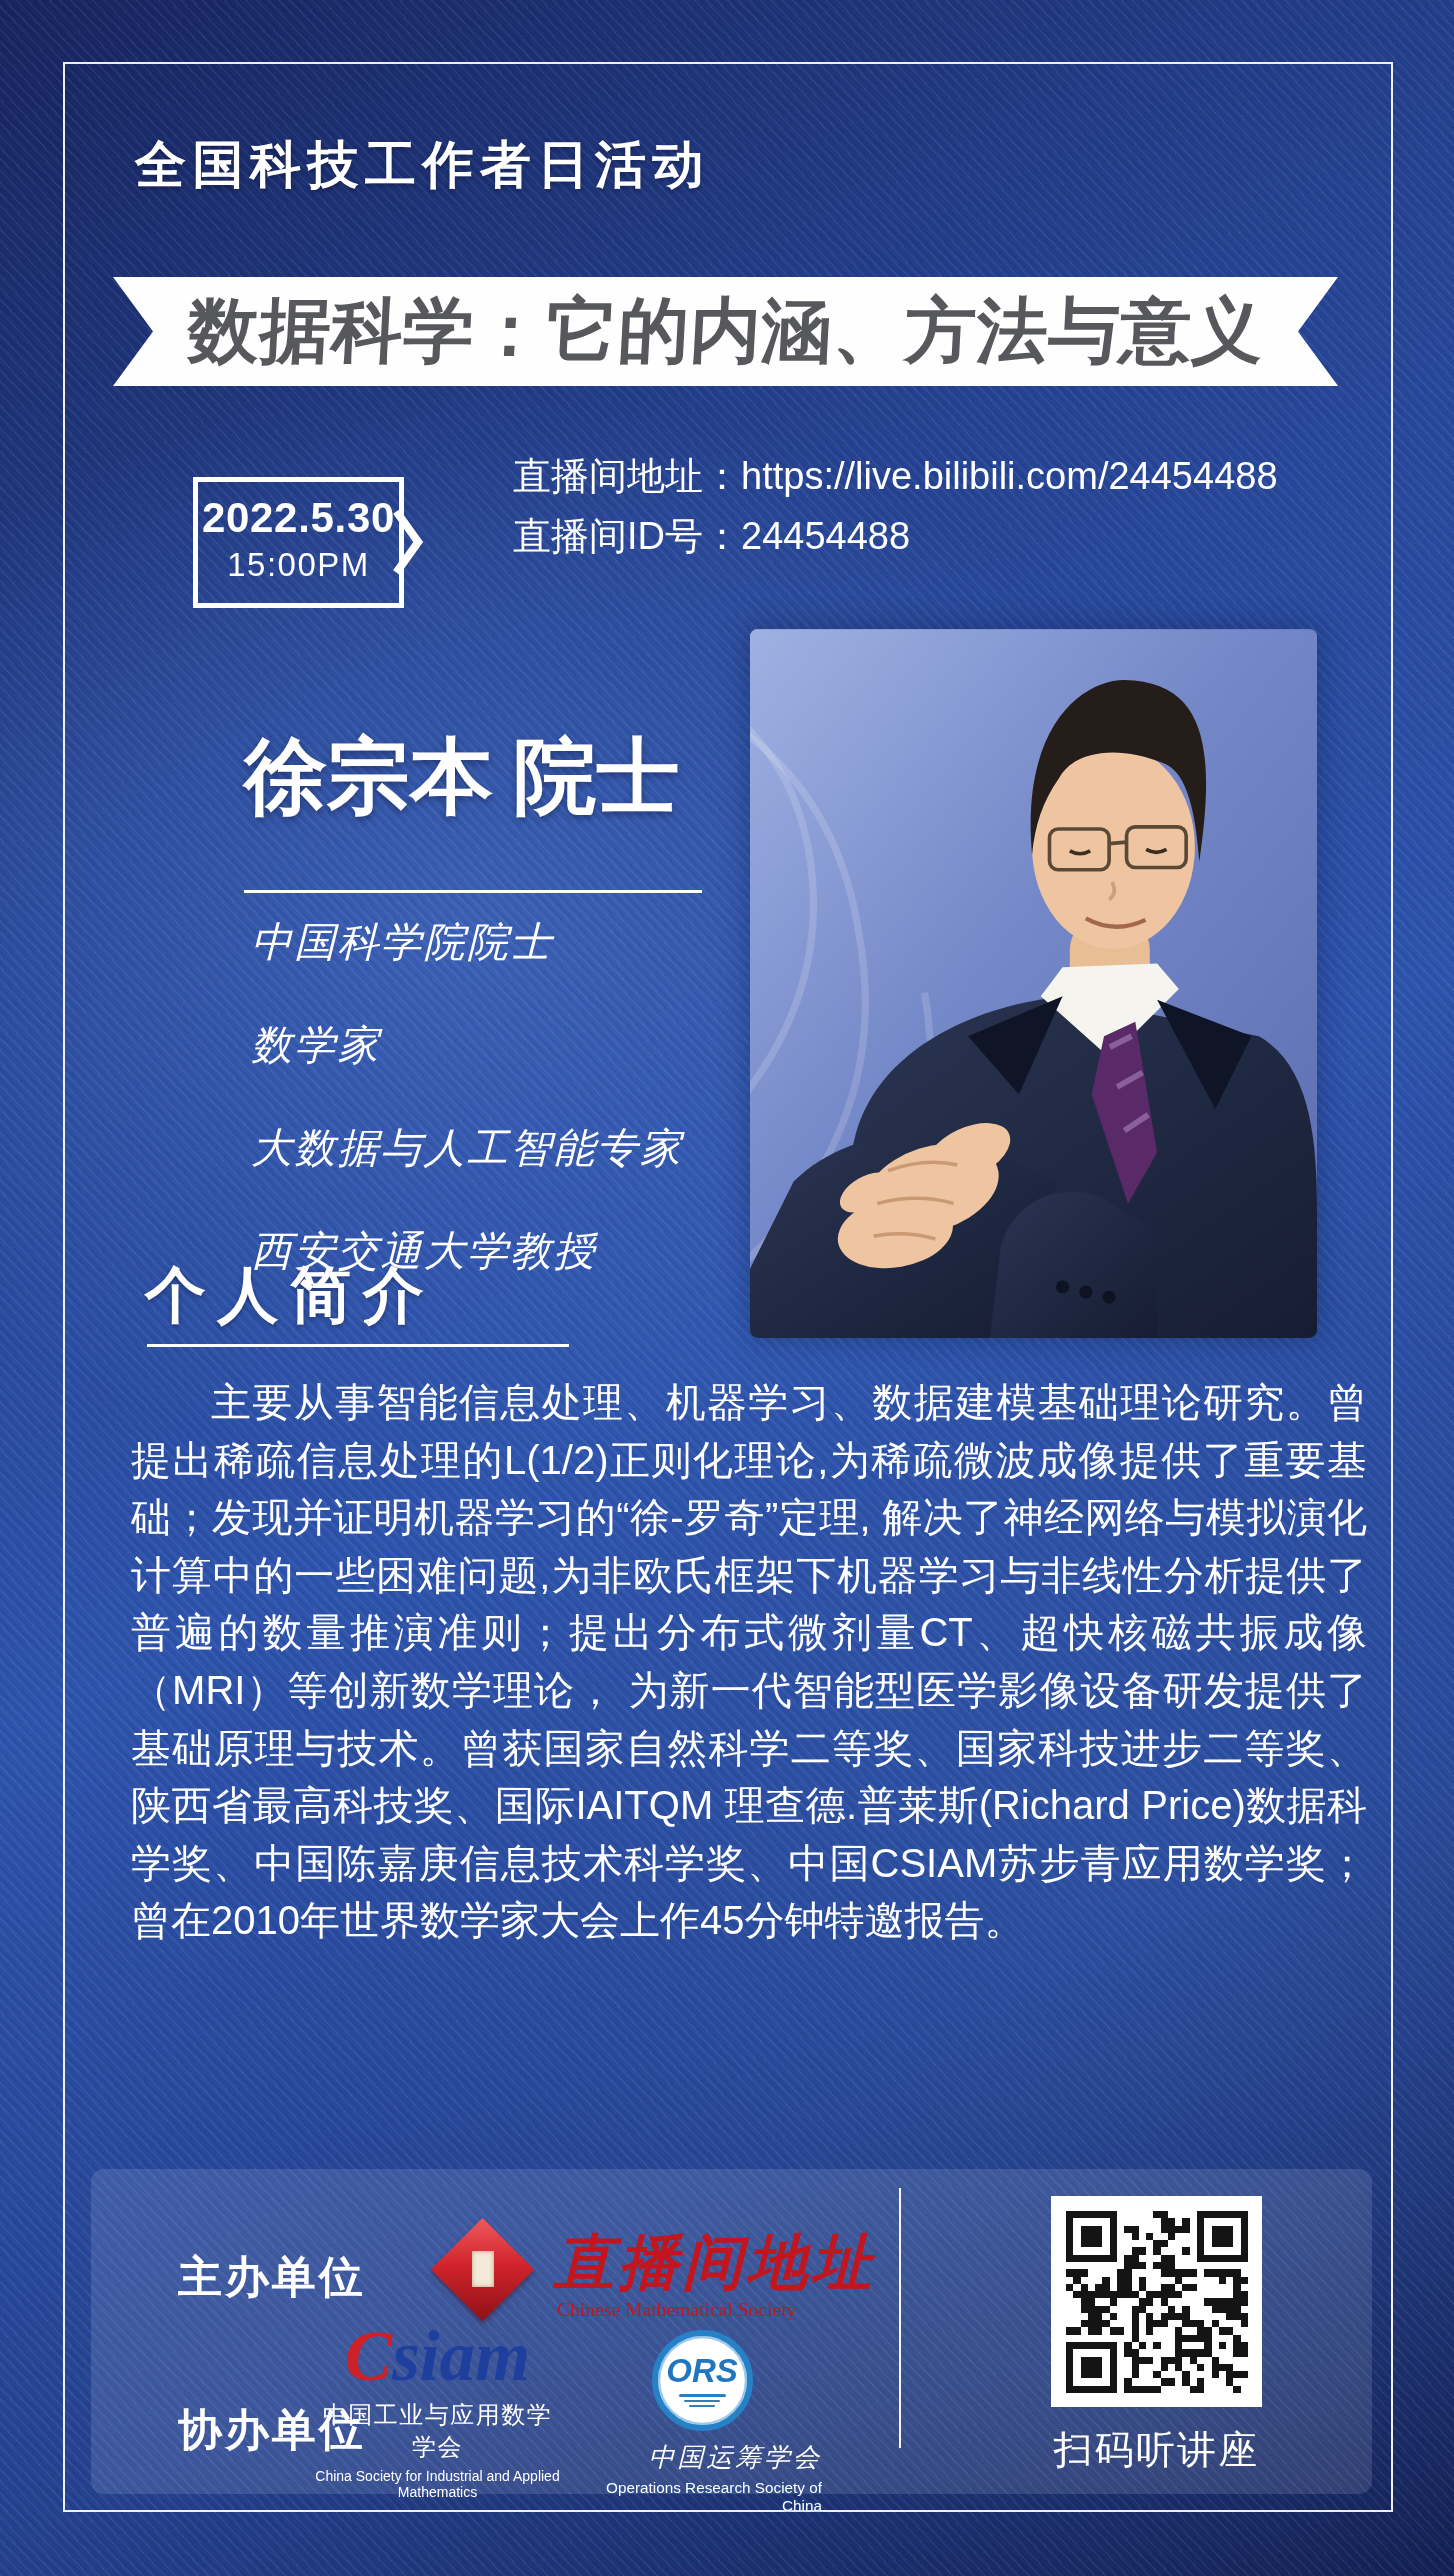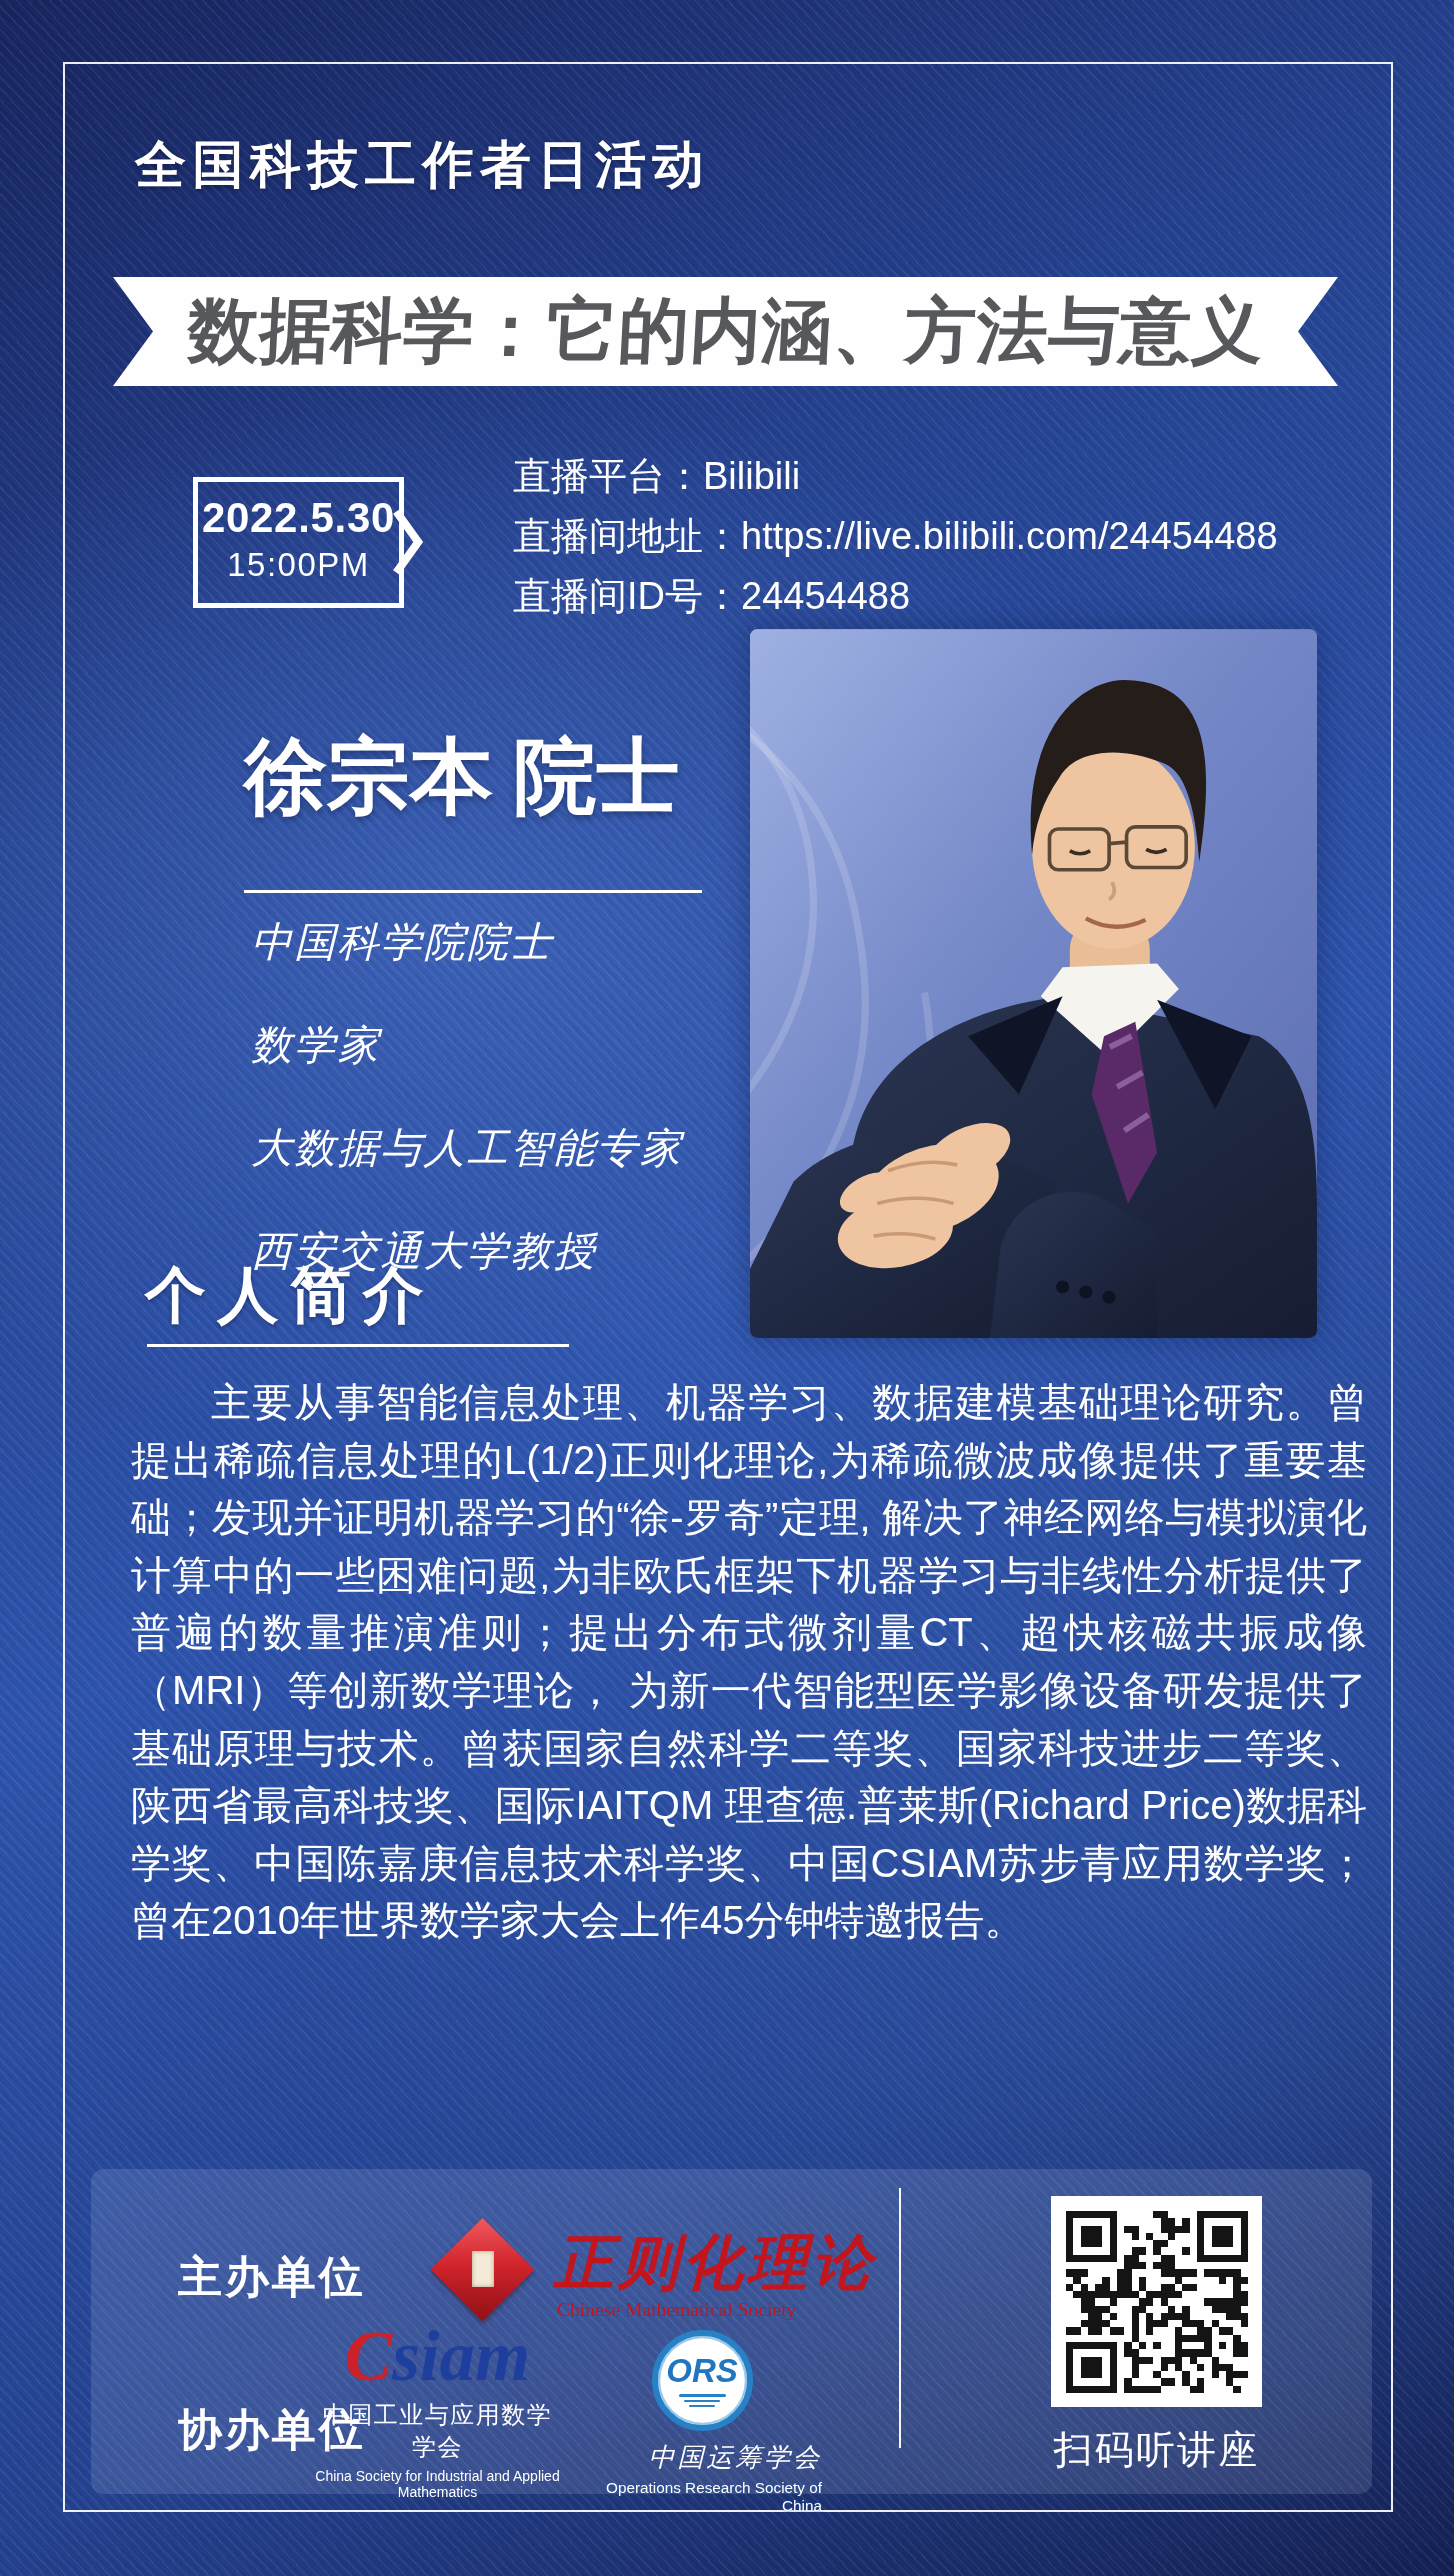--- a/index.html
+++ b/index.html
@@ -102,23 +102,20 @@
     <div class="t">15:00PM</div>
     <span class="chev">
       <svg width="32" height="70" viewBox="0 0 44 96">
           <polyline points="6,6 36,48 6,90" fill="none" stroke="#ffffff" stroke-width="11"></polyline>
         </svg>
     </span>
   </div>
 
   <div class="abs live">
     <div class="row">
-      <span>直播平台：</span><span>Bilibili</span>
-    </div>
-    <div class="row">
       <span>直播间地址：</span><span>https://live.bilibili.com/24454488</span>
     </div>
     <div class="row">
       <span>直播间ID号：</span><span>24454488</span>
     </div>
   </div>
 
   <div class="abs photo">
     <svg width="567" height="709" viewBox="0 0 780 975">
       <defs>
@@ -204,21 +201,21 @@
 
   <div class="abs panel"></div>
   <div class="abs divider"></div>
 
   <div class="abs org-label host-label">主办单位</div>
 
   <div class="abs cms-diamond">
     <div class="dm"></div>
       <div class="notch"></div>
   </div>
-  <div class="abs cms-cn">正则化理论</div>
+  <div class="abs cms-cn">直播间地址</div>
   <div class="abs cms-en">Chinese Mathematical Society</div>
 
   <div class="abs org-label co-label">协办单位</div>
 
   <div class="abs csiam">
     <div class="script"><span class="c">C</span><span class="rest">siam</span></div>
     <div class="cn">中国工业与应用数学学会</div>
     <div class="en">China Society for Industrial and Applied Mathematics</div>
   </div>
 

